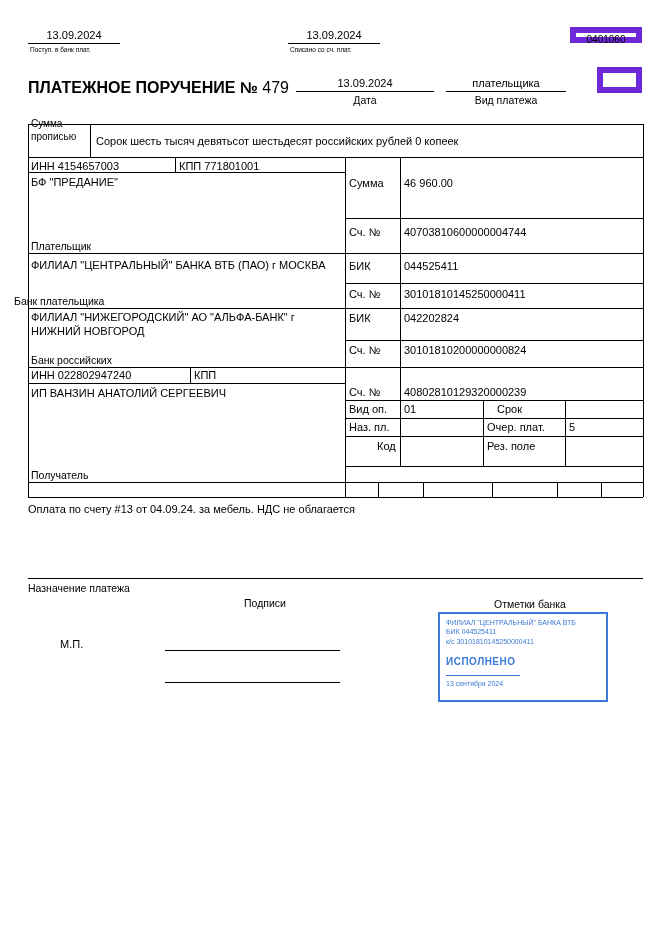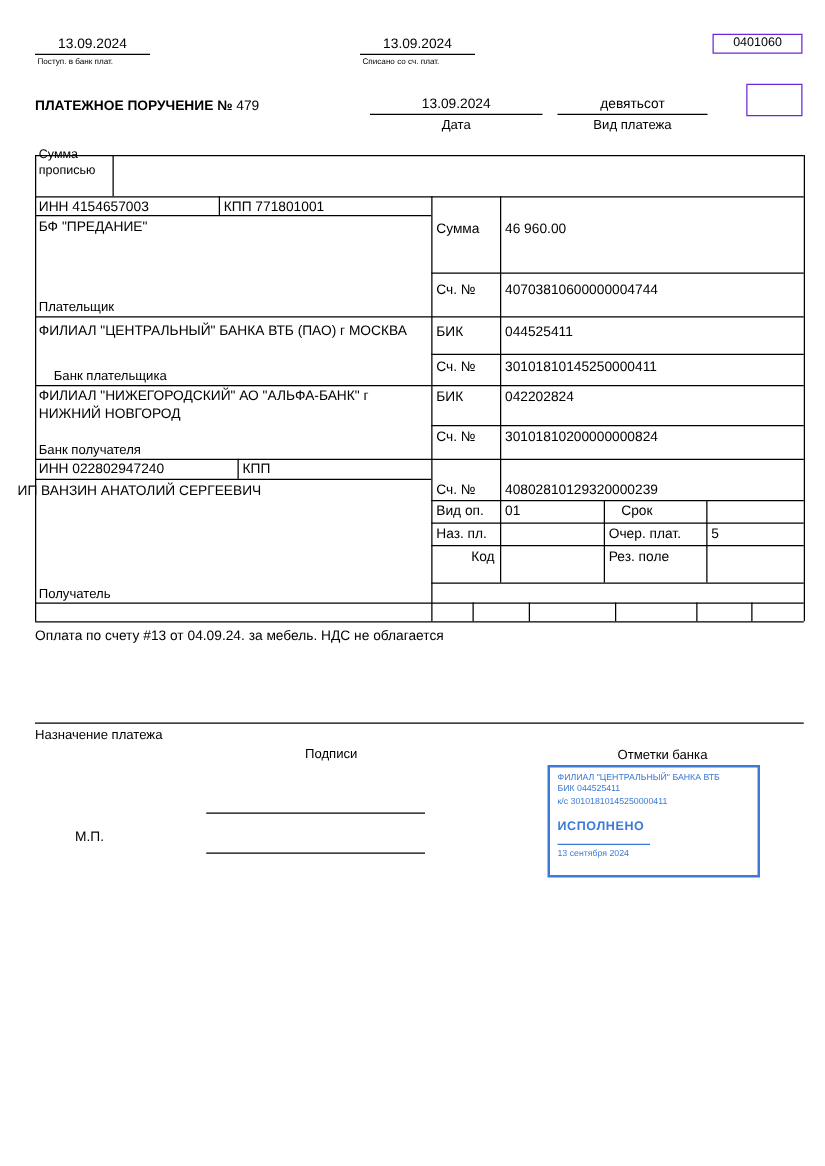--- a/index.html
+++ b/index.html
@@ -10,21 +10,21 @@
   }
   .txt { position:absolute; font-size:11px; white-space:nowrap; line-height:1.15; }
   .lbl { position:absolute; font-size:10.5px; white-space:nowrap; }
   .tiny { position:absolute; font-size:6.5px; white-space:nowrap; }
   .wrap { white-space:normal; line-height:1.25; }
   .center { text-align:center; }
   .bold { font-weight:bold; }
   .hl { position:absolute; height:1px; background:#000; }
   .vl { position:absolute; width:1px; background:#000; }
   .dateline { position:absolute; font-size:11px; text-align:center; border-bottom:1px solid #000; padding-bottom:2px; }
-  .box { position:absolute; border:1px solid #6d28d9; box-sizing:border-box; }
+  .box { position:absolute; border:6px solid #6d28d9; box-sizing:border-box; }
   .stamp {
     position:absolute; left:438px; top:612px; width:170px; height:90px;
     border:2px solid #3b7ad6; box-sizing:border-box; padding:4px 6px;
     color:#3b7ad6; font-size:7px; line-height:1.35;
   }
   .stamp .status { font-size:10px; font-weight:bold; margin-top:9px; letter-spacing:0.5px; }
   .stamp .rule { width:74px; height:1px; background:#3b7ad6; margin:6px 0 3px 0; }
   .sig { position:absolute; height:1px; background:#000; }
 </style>
 </head>
@@ -33,31 +33,32 @@
 <div class="page">
 
   <div class="dateline" style="left:28px; top:29px; width:92px;">13.09.2024</div>
   <div class="tiny" style="left:30px; top:46px;">Поступ. в банк плат.</div>
 
   <div class="dateline" style="left:288px; top:29px; width:92px;">13.09.2024</div>
   <div class="tiny" style="left:290px; top:46px;">Списано со сч. плат.</div>
 
   <div class="box center" style="left:570px; top:27px; width:72px; height:16px; font-size:10px; line-height:14px;">0401060</div>
 
-  <div class="txt" style="left:28px; top:79px; font-size:11px;">
+  <div class="txt" style="left:28px; top:79px; font-size:16px;">
     <span class="bold">ПЛАТЕЖНОЕ ПОРУЧЕНИЕ №</span>
     <span>479</span>
   </div>
   <div class="dateline" style="left:296px; top:77px; width:138px;">13.09.2024</div>
   <div class="lbl center" style="left:296px; top:94px; width:138px;">Дата</div>
-  <div class="dateline" style="left:446px; top:77px; width:120px;">девятьсот</div>
+  <div class="dateline" style="left:446px; top:77px; width:120px;">плательщика</div>
   <div class="lbl center" style="left:446px; top:94px; width:120px;">Вид платежа</div>
   <div class="box" style="left:597px; top:67px; width:45px; height:26px;"></div>
 
   <div class="txt wrap" style="left:31px; top:118px; width:56px; font-size:10px;">Сумма прописью</div>
+  <div class="txt" style="left:96px; top:135px;">Сорок шесть тысяч девятьсот шестьдесят российских рублей 0 копеек</div>
 
   <div class="hl" style="left:28px; top:124px; width:615px;"></div>
   <div class="hl" style="left:28px; top:157px; width:615px;"></div>
   <div class="vl" style="left:28px; top:124px; height:373px;"></div>
   <div class="vl" style="left:643px; top:124px; height:373px;"></div>
   <div class="vl" style="left:90px; top:124px; height:33px;"></div>
   <div class="vl" style="left:345px; top:157px; height:340px;"></div>
   <div class="vl" style="left:400px; top:157px; height:309px;"></div>
   <div class="vl" style="left:175px; top:157px; height:15px;"></div>
   <div class="hl" style="left:28px; top:172px; width:317px;"></div>
@@ -91,51 +92,51 @@
   <div class="txt" style="left:404px; top:177px;">46 960.00</div>
   <div class="txt" style="left:349px; top:226px;">Сч. №</div>
   <div class="txt" style="left:404px; top:226px;">40703810600000004744</div>
   <div class="lbl" style="left:31px; top:240px;">Плательщик</div>
 
   <div class="txt" style="left:31px; top:259px;">ФИЛИАЛ "ЦЕНТРАЛЬНЫЙ" БАНКА ВТБ (ПАО) г МОСКВА</div>
   <div class="txt" style="left:349px; top:260px;">БИК</div>
   <div class="txt" style="left:404px; top:260px;">044525411</div>
   <div class="txt" style="left:349px; top:288px;">Сч. №</div>
   <div class="txt" style="left:404px; top:288px;">30101810145250000411</div>
-  <div class="lbl" style="left:43px; top:295px;">Банк плательщика</div>
+  <div class="lbl" style="left:14px; top:295px;">Банк плательщика</div>
 
   <div class="txt wrap" style="left:31px; top:311px; width:305px;">ФИЛИАЛ "НИЖЕГОРОДСКИЙ" АО "АЛЬФА-БАНК" г НИЖНИЙ НОВГОРОД</div>
   <div class="txt" style="left:349px; top:312px;">БИК</div>
   <div class="txt" style="left:404px; top:312px;">042202824</div>
   <div class="txt" style="left:349px; top:344px;">Сч. №</div>
   <div class="txt" style="left:404px; top:344px;">30101810200000000824</div>
-  <div class="lbl" style="left:31px; top:354px;">Банк получателя</div>
+  <div class="lbl" style="left:31px; top:354px;">Банк российских</div>
 
   <div class="txt" style="left:31px; top:369px;text-align:right;">ИНН 022802947240</div>
   <div class="txt" style="left:194px; top:369px;">КПП</div>
   <div class="txt" style="left:349px; top:386px;">Сч. №</div>
   <div class="txt" style="left:404px; top:386px;">40802810129320000239</div>
-  <div class="txt" style="left:14px; top:387px;">ИП ВАНЗИН АНАТОЛИЙ СЕРГЕЕВИЧ</div>
+  <div class="txt" style="left:31px; top:387px;">ИП ВАНЗИН АНАТОЛИЙ СЕРГЕЕВИЧ</div>
 
   <div class="txt" style="left:349px; top:403px;">Вид оп.</div>
   <div class="txt" style="left:404px; top:403px;">01</div>
   <div class="txt" style="left:497px; top:403px;">Срок</div>
   <div class="txt" style="left:349px; top:421px;">Наз. пл.</div>
   <div class="txt" style="left:487px; top:421px;">Очер. плат.</div>
   <div class="txt" style="left:569px; top:421px;">5</div>
   <div class="txt" style="left:349px; top:440px;padding-left:28px;">Код</div>
   <div class="txt" style="left:487px; top:440px;">Рез. поле</div>
   <div class="lbl" style="left:31px; top:469px;">Получатель</div>
 
   <div class="txt" style="left:28px; top:503px;">Оплата по счету #13 от 04.09.24. за мебель. НДС не облагается</div>
   <div class="lbl" style="left:28px; top:582px;">Назначение платежа</div>
 
   <div class="lbl center" style="left:160px; top:597px; width:210px;">Подписи</div>
   <div class="lbl center" style="left:450px; top:598px; width:160px;">Отметки банка</div>
-  <div class="txt" style="left:60px; top:664px;">М.П.</div>
+  <div class="txt" style="left:60px; top:638px;">М.П.</div>
   <div class="sig" style="left:165px; top:650px; width:175px;"></div>
   <div class="sig" style="left:165px; top:682px; width:175px;"></div>
 
   <div class="stamp">
     <div>ФИЛИАЛ "ЦЕНТРАЛЬНЫЙ" БАНКА ВТБ</div>
     <div>БИК 044525411</div>
     <div>к/с 30101810145250000411</div>
     <div class="status">ИСПОЛНЕНО</div>
     <div class="rule"></div>
     <div>13 сентября 2024</div>

